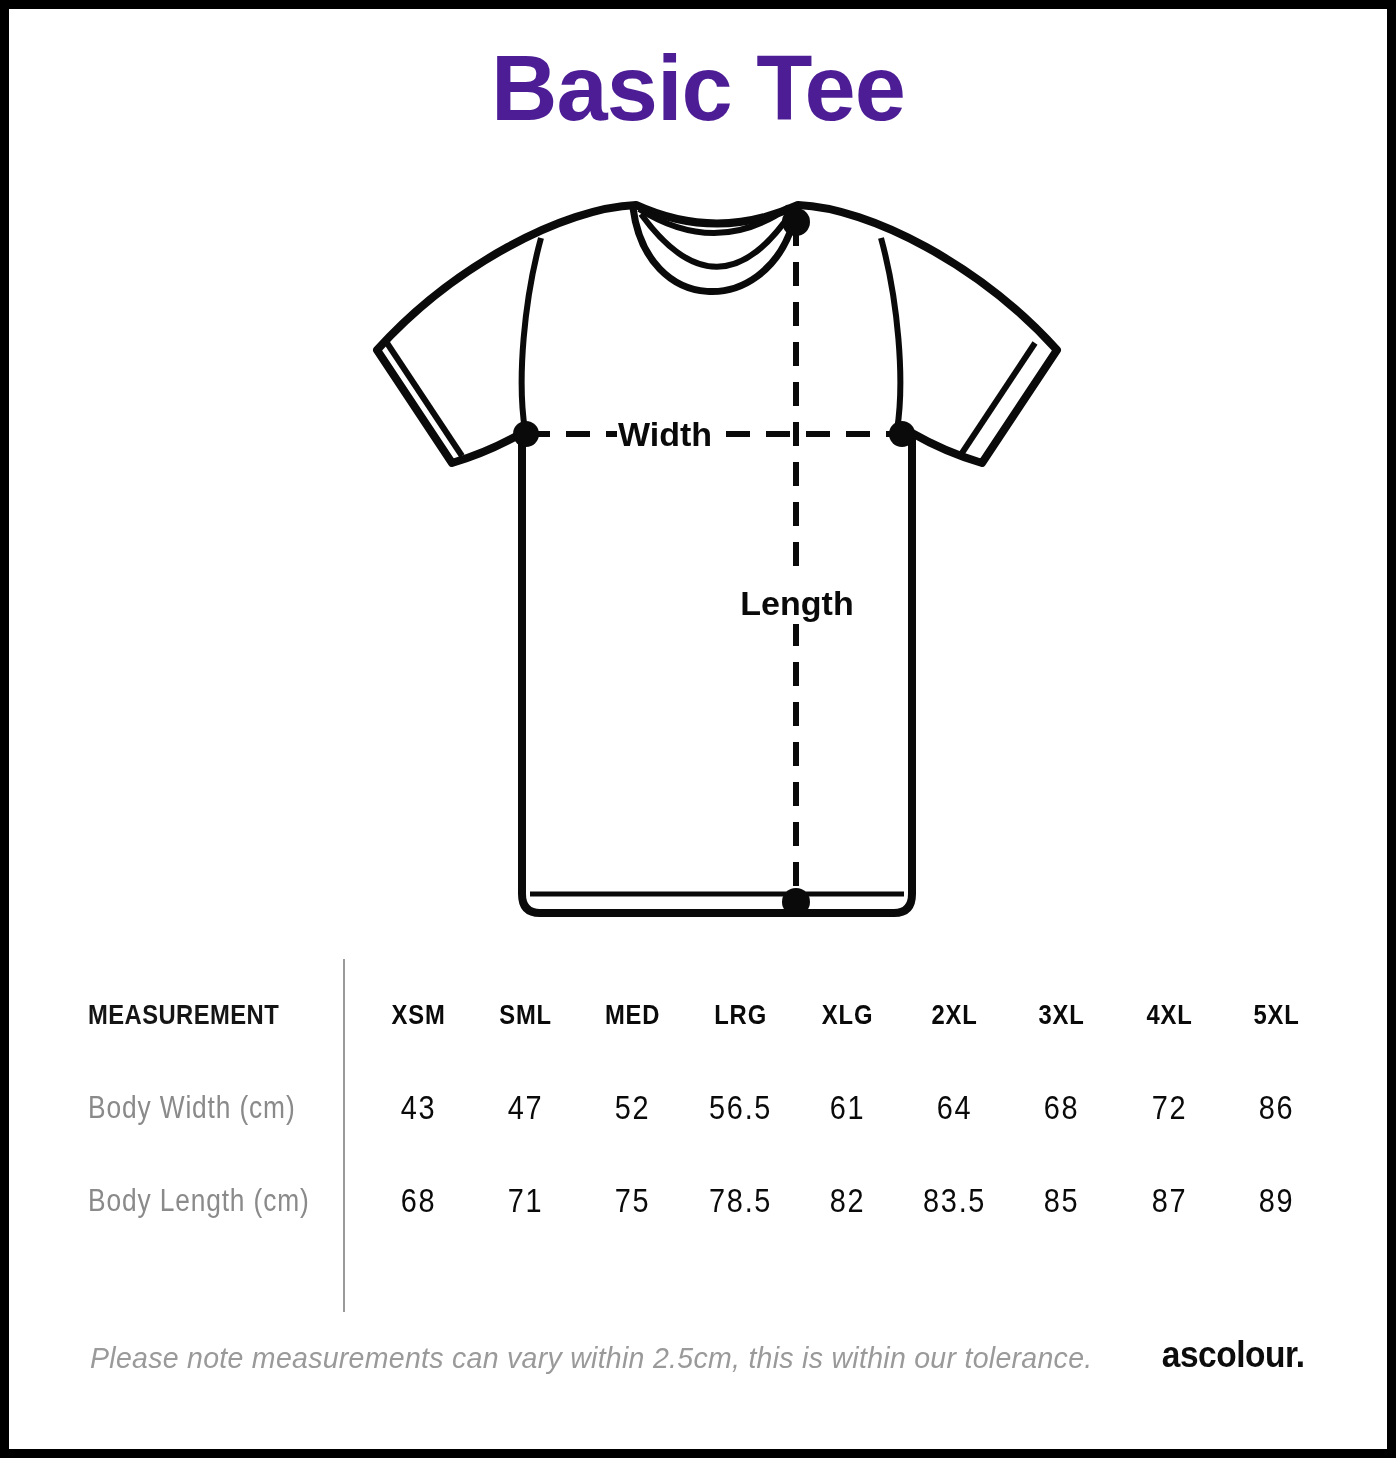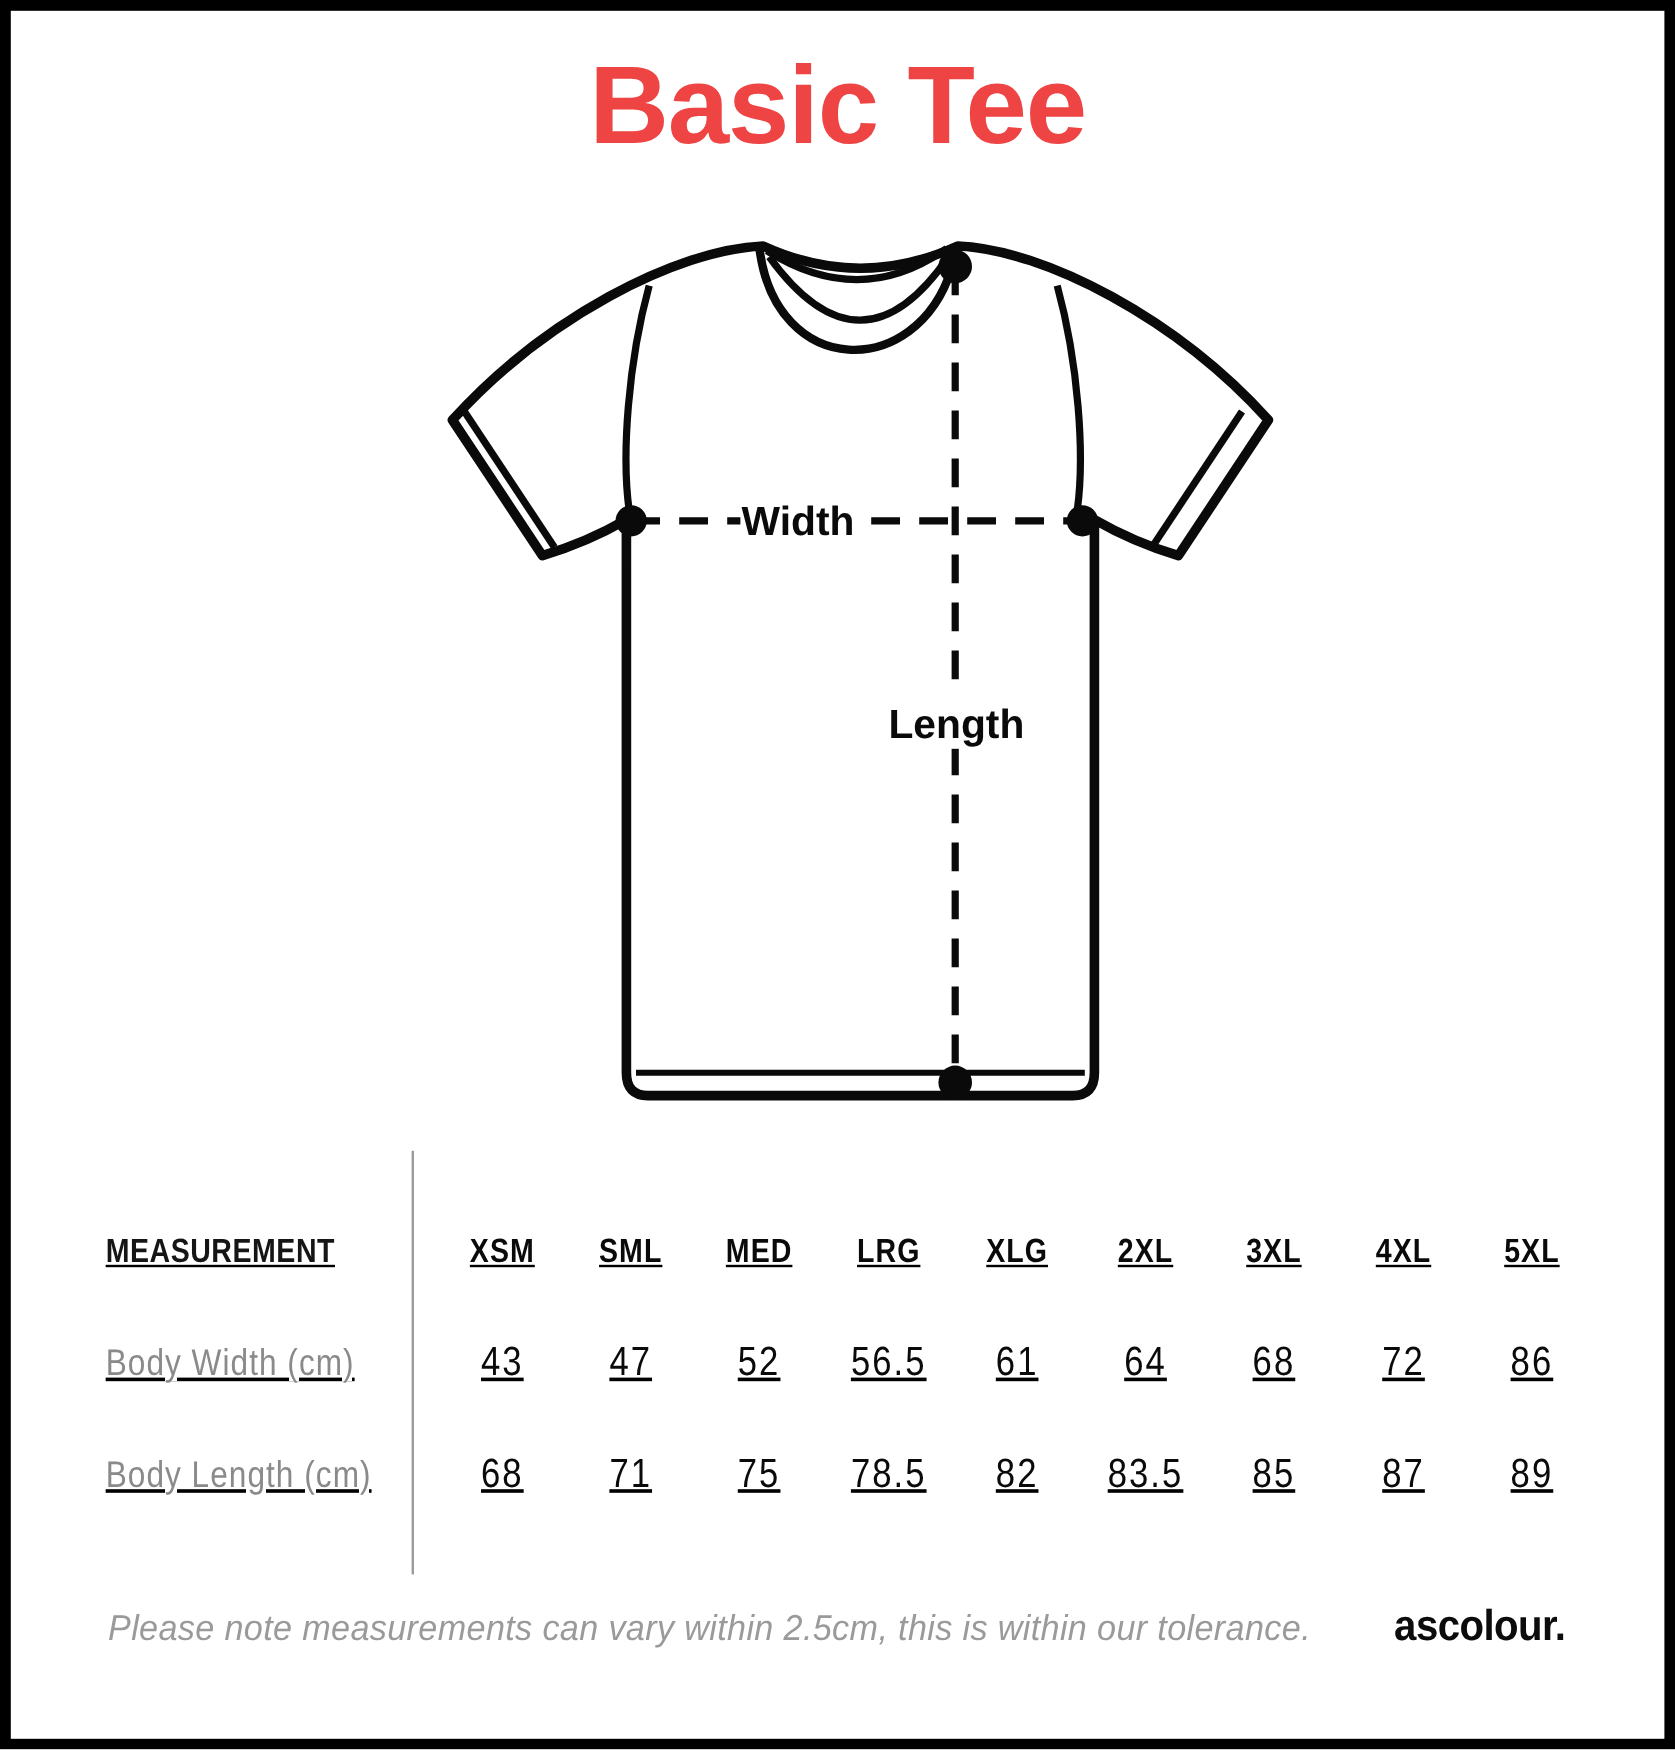--- a/index.html
+++ b/index.html
@@ -7,30 +7,30 @@
   .page {
     position:relative; width:1396px; height:1458px; background:#ffffff;
     overflow:hidden; margin:0 auto;
   }
   .frame {
     position:absolute; inset:0; border:9px solid #000;
     pointer-events:none; z-index:50;
   }
   .title {
     position:absolute; top:40px; left:0; width:100%;
-    text-align:center; font-size:92px; font-weight:700; color:#ef4444;
+    text-align:center; font-size:92px; font-weight:700; color:#4c1d95;
     letter-spacing:-1px; line-height:1.05;
   }
   .tshirt-wrap { position:absolute; left:341px; top:180px; width:740px; height:760px; }
   .shirt-label { font-family:"Liberation Sans","DejaVu Sans",sans-serif; font-size:34px; font-weight:700; fill:#0a0a0a; }
 
   .size-table {
-    position:absolute; left:60px; top:996px; width:1270px;
+    position:absolute; left:60px; top:968px; width:1270px;
     display:grid; grid-template-columns:305px repeat(9,1fr);
-    grid-auto-rows:93px; align-items:center; z-index:5;text-decoration:underline;
+    grid-auto-rows:93px; align-items:center; z-index:5;
   }
   .cell { text-align:center; color:#0a0a0a; white-space:nowrap; }
   .measurement-header {
     font-size:28px; font-weight:700; letter-spacing:0.5px; color:#151515;
     text-align:left; padding-left:33px; transform:scaleX(0.85); transform-origin:left center;
   }
   .size-header { font-size:28px; font-weight:700; letter-spacing:1px; transform:scaleX(0.85); transform-origin:center; }
   .row-label {
     font-size:31px; font-weight:400; color:#8a8a8a; letter-spacing:1px;
     text-align:left; padding-left:33px; transform:scaleX(0.85); transform-origin:left center;

